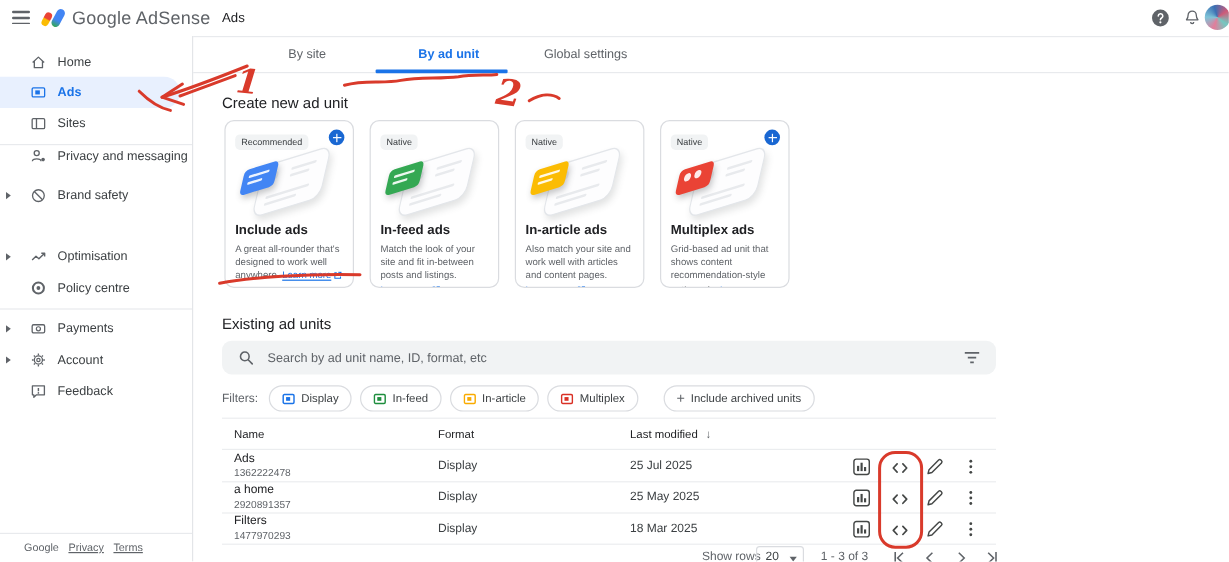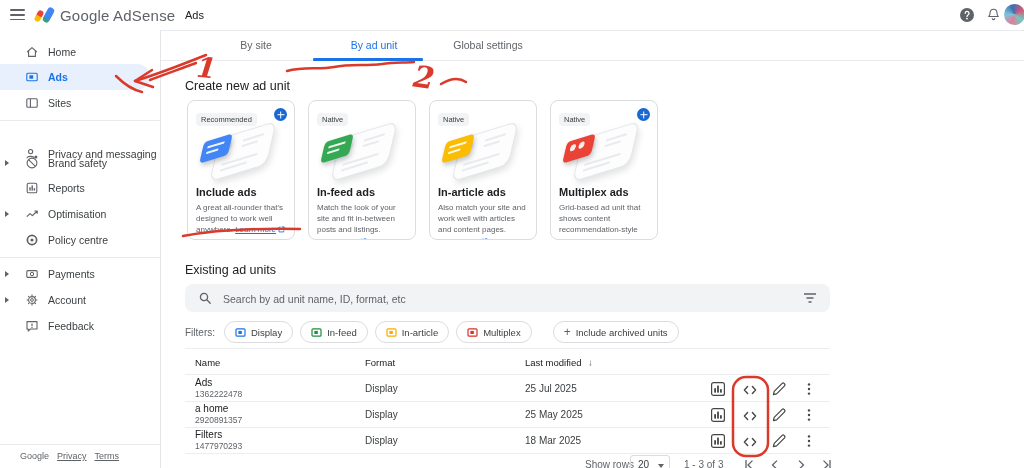--- a/index.html
+++ b/index.html
@@ -32,21 +32,21 @@
   .si.sel{background:#e8f0fe;width:150px;border-radius:0 13px 13px 0}
   .si.sel .si-lb{color:#1a73e8;font-weight:bold}
   .si.sel .si-ic{color:#1a73e8}
   .caret{position:absolute;left:5px;top:10px;width:0;height:0;
     border-left:4px solid #5f6368;border-top:3.5px solid transparent;border-bottom:3.5px solid transparent}
   .sdiv{position:absolute;left:0;width:160px;height:1px;background:#e8eaed}
   .sfoot{position:absolute;left:20px;top:421px;font-size:9px;color:#5f6368}
   .sfoot a{color:#5f6368;text-decoration:underline;margin-left:8px;cursor:pointer}
   
   .tab{top:39px;transform:translateX(-50%);font-size:10.5px;color:#5f6368;cursor:pointer;white-space:nowrap}
-  .tab.active{color:#1a73e8;font-weight:normal}
+  .tab.active{color:#1a73e8;font-weight:bold}
   .tabline{left:161px;top:60px;width:863px;height:1px;background:#e8eaed}
   .tabind{left:313px;top:58px;width:110px;height:2.5px;background:#1a73e8;border-radius:1px}
   
   .h1{font-size:12.5px;color:#202124;font-weight:500}
   
   .cards{left:187px;top:100px;display:flex;gap:13px}
   .card{box-sizing:border-box;width:108px;height:140px;border:1px solid #dadce0;border-radius:8px;
     padding:7px 8px;position:relative;background:#fff;overflow:hidden;cursor:pointer}
   .badge{display:inline-block;background:#f1f3f4;border-radius:4px;padding:2px 5px;
     font-size:7.5px;color:#3c4043}
@@ -150,44 +150,35 @@
     <span class="si-lb">Ads</span>
   </div>
   <div class="si" style="top:60px">
     <svg class="si-ic" viewBox="0 0 14 14">
         <rect x="1.8" y="2.8" width="10.4" height="8.4" rx="1" fill="none" stroke="currentColor" stroke-width="1.1"></rect>
         <path d="M5.4,2.8 V11.2" stroke="currentColor" stroke-width="1.1"></path>
       </svg>
     <span class="si-lb">Sites</span>
   </div>
   <div class="sdiv" style="top:90px"></div>
-  <div class="si" style="top:111px">
+  <div class="si" style="top:87px">
     <svg class="si-ic" viewBox="0 0 14 14">
         <circle cx="5.6" cy="4.6" r="2.1" fill="none" stroke="currentColor" stroke-width="1.1"></circle>
         <path d="M2,11.3 c0-2.6 7.2-2.6 7.2,0" fill="none" stroke="currentColor" stroke-width="1.1"></path>
         <circle cx="10.9" cy="10" r="1.5" fill="currentColor"></circle>
       </svg>
     <span class="si-lb">Privacy and messaging</span>
   </div>
   <div class="si" style="top:120px">
     <span class="caret"></span>
     <svg class="si-ic" viewBox="0 0 14 14">
         <circle cx="7" cy="7" r="4.9" fill="none" stroke="currentColor" stroke-width="1.1"></circle>
         <path d="M3.6,3.6 L10.4,10.4" stroke="currentColor" stroke-width="1.1"></path>
       </svg>
     <span class="si-lb">Brand safety</span>
-  </div>
-  <div class="si" style="top:145px">
-    <svg class="si-ic" viewBox="0 0 14 14">
-        <rect x="2.2" y="2.2" width="9.6" height="9.6" rx="1.4" fill="none" stroke="currentColor" stroke-width="1.1"></rect>
-        <rect x="4.3" y="6.2" width="1.4" height="3.4" fill="currentColor"></rect>
-        <rect x="6.5" y="4.4" width="1.4" height="5.2" fill="currentColor"></rect>
-        <rect x="8.7" y="7.2" width="1.4" height="2.4" fill="currentColor"></rect>
-      </svg>
-    <span class="si-lb">Reports</span>
   </div>
   <div class="si" style="top:171px">
     <span class="caret"></span>
     <svg class="si-ic" viewBox="0 0 14 14">
         <path d="M1.8,9.6 L5,6.6 L7.4,8.6 L12,4.2 M9.4,4 H12.2 V6.8" fill="none" stroke="currentColor" stroke-width="1.2" stroke-linejoin="round"></path>
       </svg>
     <span class="si-lb">Optimisation</span>
   </div>
   <div class="si" style="top:197px">
     <svg class="si-ic" viewBox="0 0 14 14">

